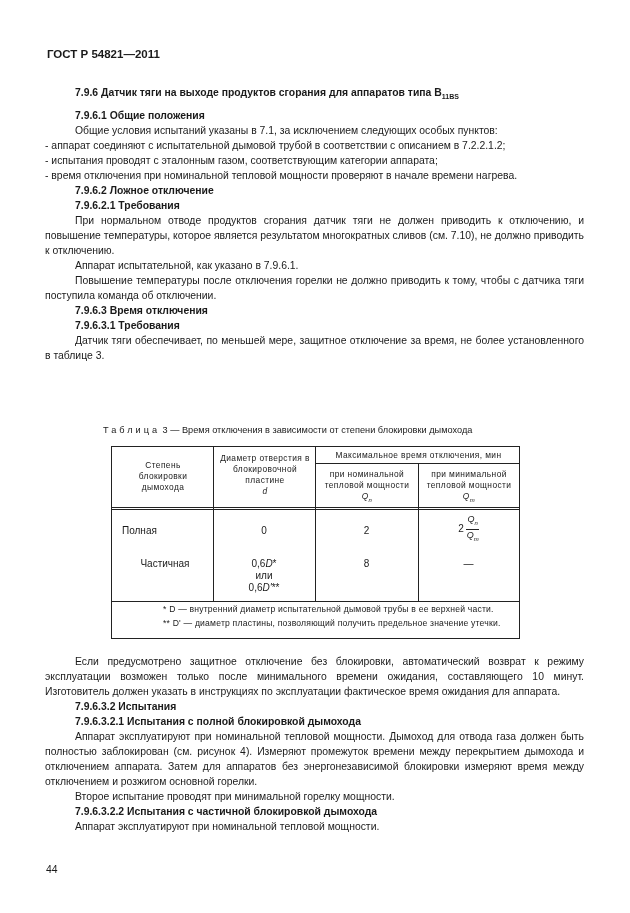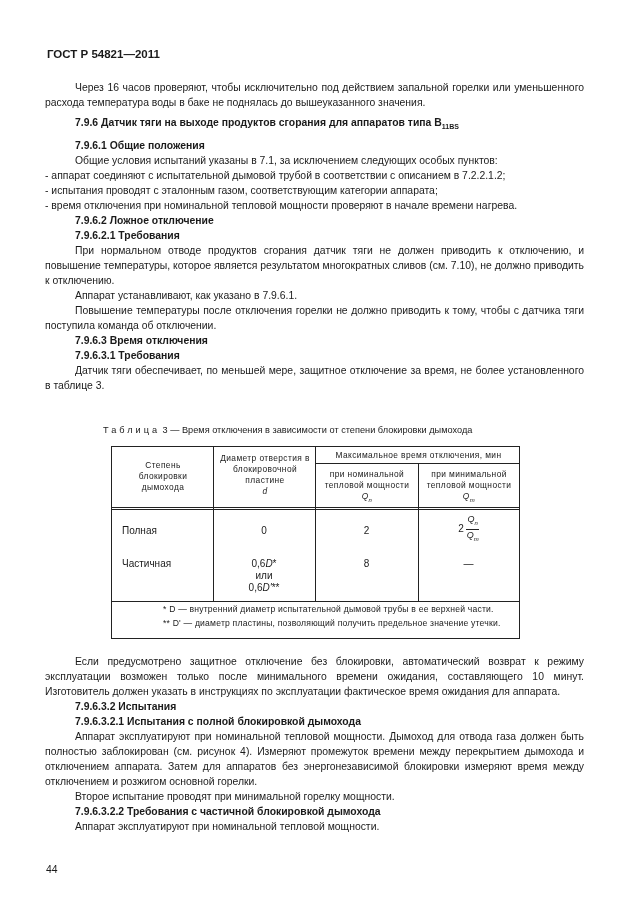--- a/index.html
+++ b/index.html
@@ -28,31 +28,30 @@
   .notes { position: absolute; left: 16px; top: 155px; font-size: 8.6px; line-height: 14px; letter-spacing: 0.2px; margin-left: 35px; }
   .page-num { position: absolute; left: 46px; top: 864px; font-size: 10.4px; }
   i { font-style: italic; }
 </style>
 </head>
 <body>
 
 <div class="page-header">ГОСТ Р 54821—2011</div>
 
 <div class="content">
-  <p class="p ind">Через 16 часов проверяют, чтобы исключительно под действием запальной горелки или уменьшенного расхода температура воды в баке не поднялась до вышеуказанного значения.</p>
   <p class="h big"><span>7.9.6 Датчик тяги на выходе продуктов сгорания для аппаратов типа B</span><span class="sub">11BS</span></p>
   <p class="h">7.9.6.1 Общие положения</p>
   <p class="p ind">Общие условия испытаний указаны в 7.1, за исключением следующих особых пунктов:</p>
   <p class="p">- аппарат соединяют с испытательной дымовой трубой в соответствии с описанием в 7.2.2.1.2;</p>
   <p class="p">- испытания проводят с эталонным газом, соответствующим категории аппарата;</p>
   <p class="p">- время отключения при номинальной  тепловой мощности проверяют в начале времени нагрева.</p>
   <p class="h">7.9.6.2 Ложное отключение</p>
   <p class="h">7.9.6.2.1 Требования</p>
   <p class="p ind">При нормальном отводе продуктов сгорания датчик тяги не должен приводить к отключению, и повышение температуры, которое является результатом многократных сливов (см. 7.10), не должно приводить к отключению.</p>
-  <p class="p ind">Аппарат устанавливают, как указано в 7.9.6.1.</p>
+  <p class="p ind">Аппарат испытательной, как указано в 7.9.6.1.</p>
   <p class="p ind">Повышение температуры после отключения горелки не должно приводить к тому, чтобы с датчика тяги поступила команда об отключении.</p>
   <p class="h">7.9.6.3 Время отключения</p>
   <p class="h">7.9.6.3.1 Требования</p>
   <p class="p ind">Датчик тяги обеспечивает, по меньшей мере, защитное отключение за время, не более установленного в таблице 3.</p>
 </div>
 
 <div class="table-caption"><span class="sp">Таблица</span><span> 3 — Время отключения в зависимости от степени блокировки дымохода</span></div>
 
 <div class="tbl">
 
@@ -83,38 +82,38 @@
   <div class="bodycell" style="left:101px;top:78px;width:102px;">0</div>
   <div class="bodycell" style="left:203px;top:78px;width:103px;">2</div>
   <div class="bodycell" style="left:306px;top:67px;width:101px;">
     <span>2</span>
     <span class="frac">
       <span class="num">Q<sub style="font-size:6px;">n</sub></span>
       <span class="den">Q<sub style="font-size:6px;">m</sub></span>
     </span>
   </div>
 
-  <div class="bodycell" style="left:10px;top:111px;width:70px;text-align:left;">Частичная</div>
+  <div class="bodycell" style="left:18px;top:111px;width:70px;text-align:center;">Частичная</div>
   <div class="bodycell" style="left:101px;top:111px;width:102px;">
     <div>0,6<i>D</i>*</div>
     <div>или</div>
     <div>0,6<i>D'</i>**</div>
   </div>
   <div class="bodycell" style="left:203px;top:111px;width:103px;">8</div>
   <div class="bodycell" style="left:306px;top:111px;width:101px;">—</div>
 
   <div class="notes">
     <div>* D — внутренний диаметр испытательной дымовой трубы в ее верхней части.</div>
     <div>** D' — диаметр пластины, позволяющий получить предельное значение утечки.</div>
   </div>
 </div>
 
 <div class="content" style="top:654px;">
   <p class="p ind">Если предусмотрено защитное отключение без блокировки, автоматический возврат к режиму эксплуатации возможен только после минимального времени ожидания, составляющего 10 минут. Изготовитель должен указать в инструкциях по эксплуатации фактическое время ожидания для аппарата.</p>
   <p class="h">7.9.6.3.2 Испытания</p>
   <p class="h">7.9.6.3.2.1 Испытания с полной блокировкой дымохода</p>
   <p class="p ind">Аппарат эксплуатируют при номинальной  тепловой мощности. Дымоход для отвода газа должен быть полностью заблокирован (см. рисунок 4). Измеряют промежуток времени между перекрытием дымохода и отключением аппарата. Затем для аппаратов без энергонезависимой блокировки измеряют время между отключением и розжигом основной горелки.</p>
   <p class="p ind">Второе испытание проводят при минимальной  горелку мощности.</p>
-  <p class="h">7.9.6.3.2.2 Требования с частичной блокировкой дымохода</p>
+  <p class="h">7.9.6.3.2.2 Испытания с частичной блокировкой дымохода</p>
   <p class="p ind">Аппарат эксплуатируют при номинальной  тепловой мощности.</p>
 </div>
 
 <div class="page-num">44</div>
 
 </body></html>

